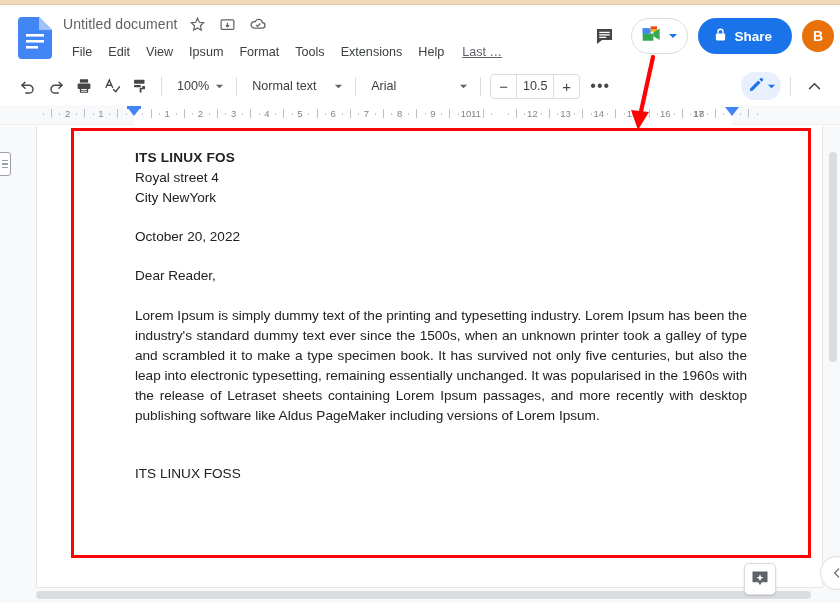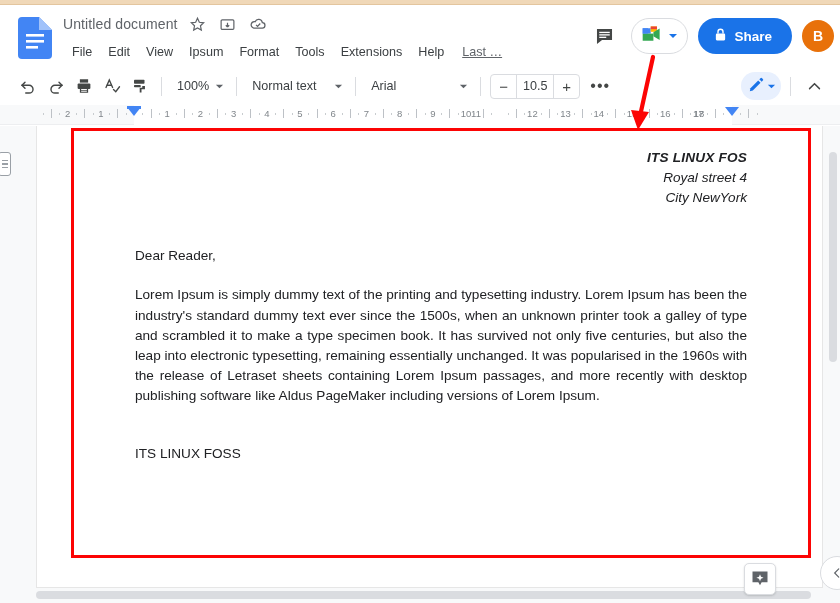--- a/index.html
+++ b/index.html
@@ -215,21 +215,21 @@
     border: 1px solid #e6e6e6;
     border-top: none;
   }
   .doc-body {
     position: absolute; left: 98px; top: 22px;
     width: 612px;
     font-family: "Liberation Sans", sans-serif;
     font-size: 13.6px; color: #202124;
     line-height: 1.48;
   }
-  .align-right { text-align: right; font-style: italic; }
+  .align-right { text-align: left; }
   .sender-name { font-weight: bold; letter-spacing: .2px; }
   .blank-line { height: 19px; }
   .body-para {
     text-align: justify;
     margin-top: 0;
   }
   .plain-line { text-align: left; }
 
   
   .left-rail-btn {
@@ -606,20 +606,21 @@
 
     <div class="page">
       <div class="doc-body">
 
         <div class="align-right sender-name">ITS LINUX FOS</div>
         <div class="align-right">Royal street 4</div>
         <div class="align-right">City NewYork</div>
 
         <div class="blank-line"></div>
 
+        <div class="align-right">October 20, 2022</div>
 
         <div class="blank-line"></div>
 
         <div class="plain-line">Dear Reader,</div>
 
         <div class="blank-line"></div>
 
         <div class="body-para">Lorem Ipsum is simply dummy text of the printing and typesetting industry. Lorem Ipsum has been the industry's standard dummy text ever since the 1500s, when an unknown printer took a galley of type and scrambled it to make a type specimen book. It has survived not only five centuries, but also the leap into electronic typesetting, remaining essentially unchanged. It was popularised in the 1960s with the release of Letraset sheets containing Lorem Ipsum passages, and more recently with desktop publishing software like Aldus PageMaker including versions of Lorem Ipsum.</div>
 
         <div class="blank-line"></div>

